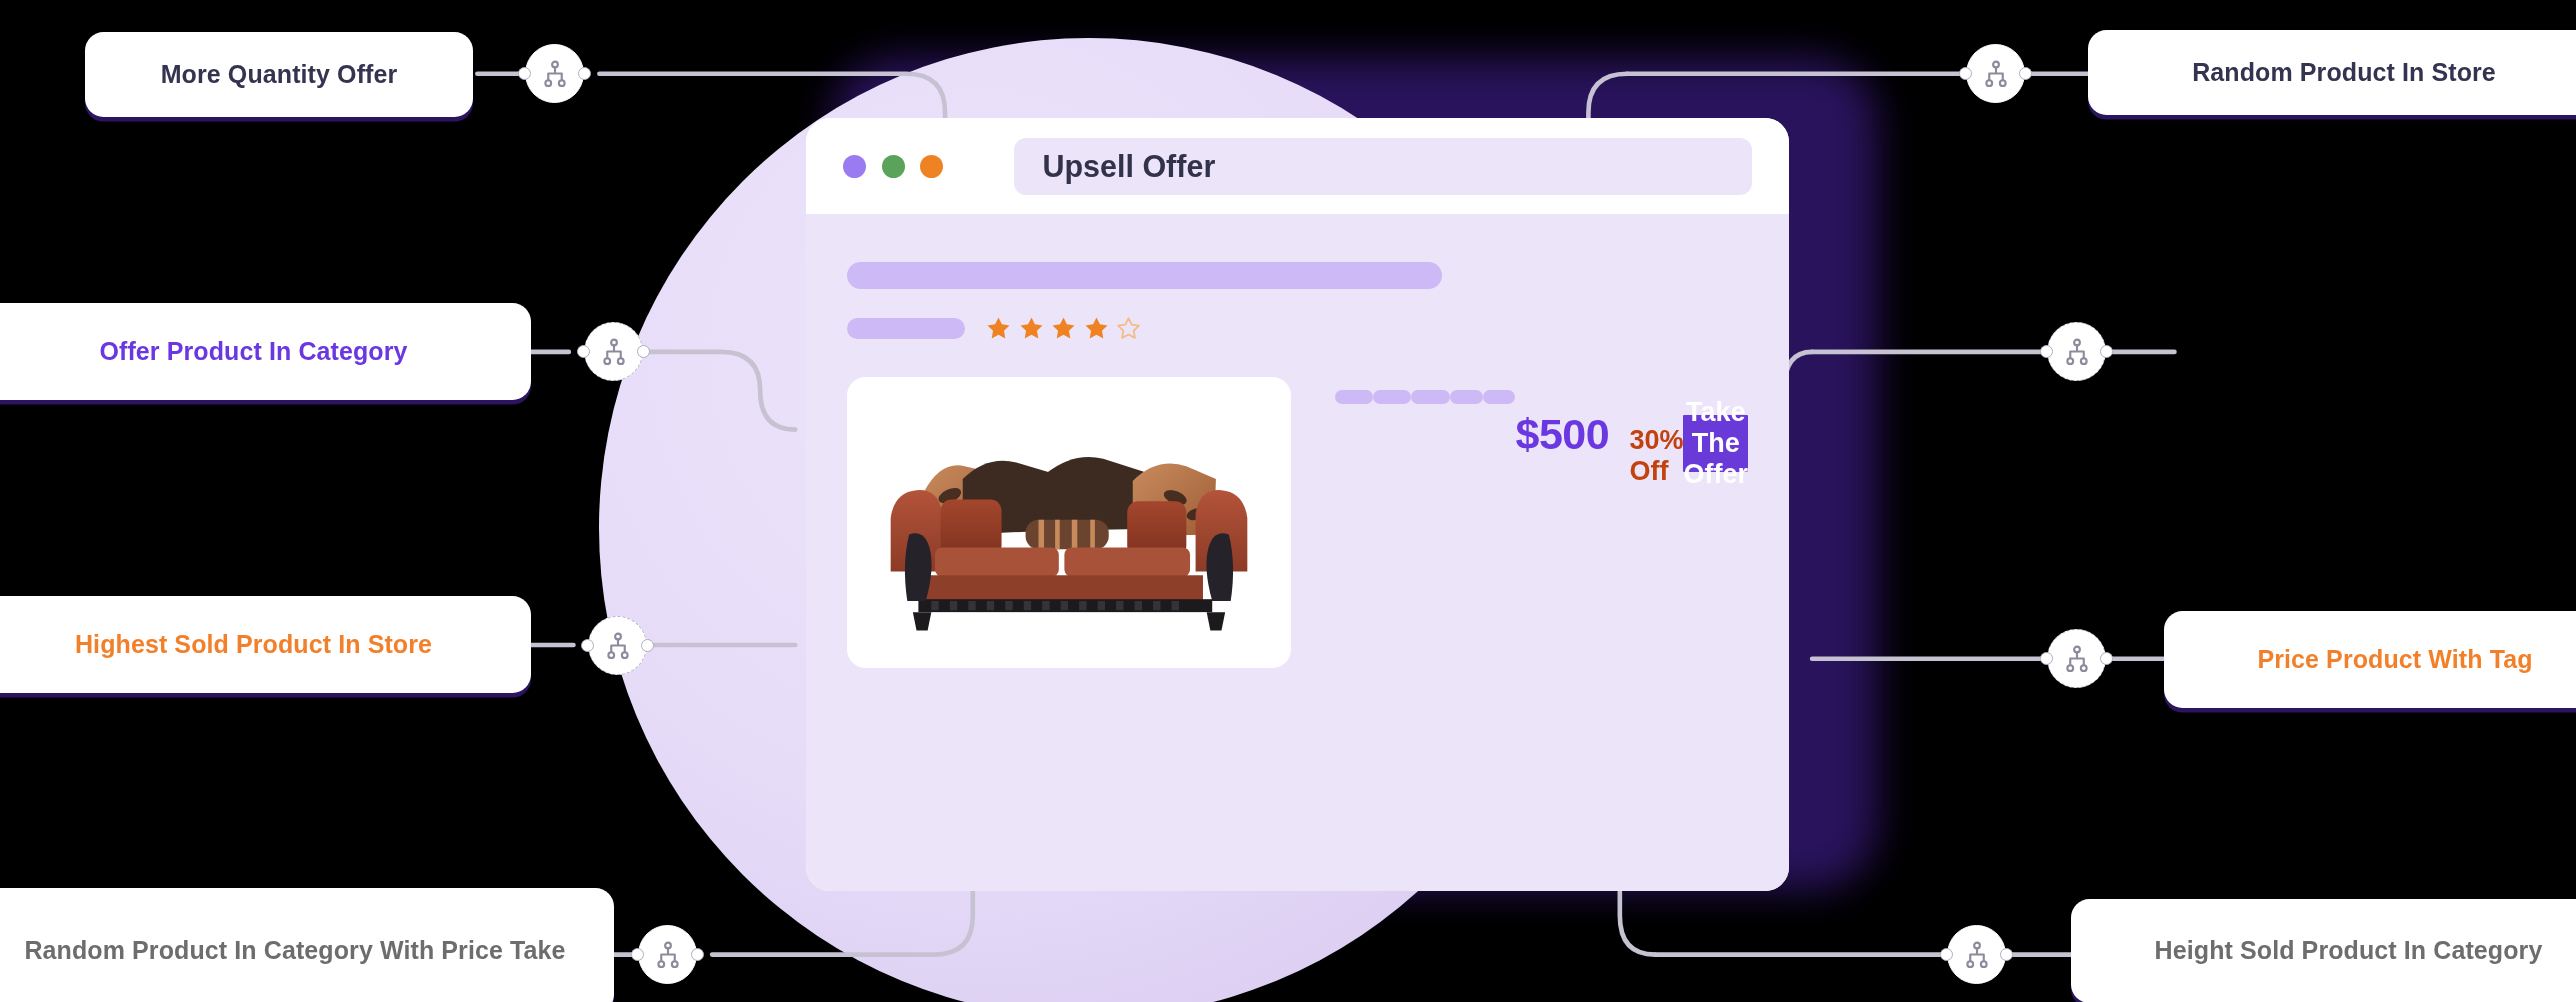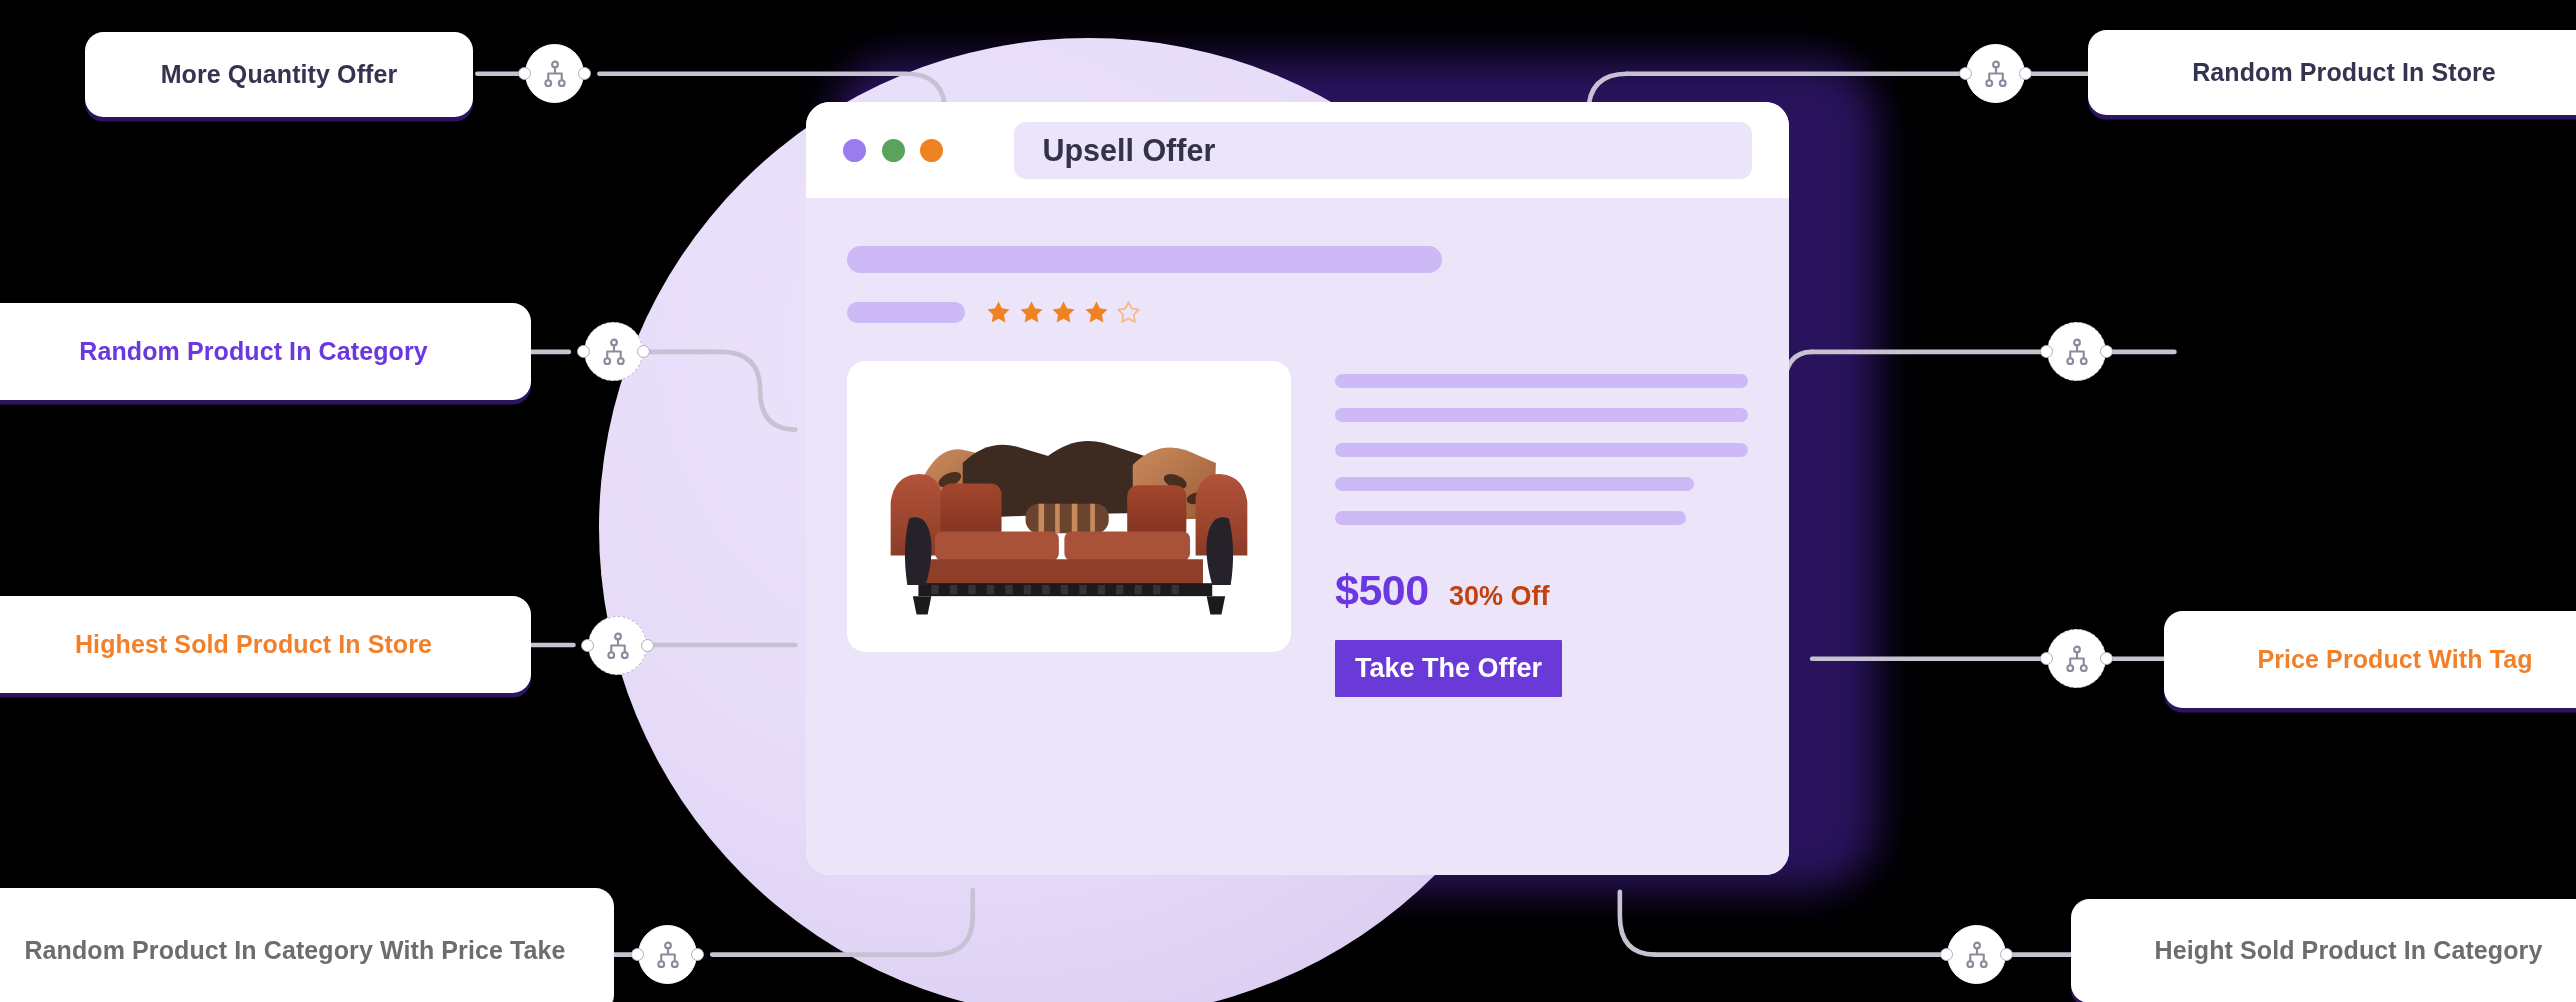--- a/index.html
+++ b/index.html
@@ -66,21 +66,21 @@
     letter-spacing: 0.1px;
   }
   .c-navy   { color: #343350; }
   .c-purple { color: #6a37e0; }
   .c-orange { color: #f2802a; }
   .c-gray   { color: #6d6d6d; }
 
   
   .browser {
     position: absolute;
-    left: 806px; top: 81px;
+    left: 806px; top: 97px;
     width: 983px; height: 773px;
     background: #ffffff;
     border-radius: 24px;
     overflow: hidden;
   }
   .browser-bar {
     height: 96px;
     background: #ffffff;
     display: flex; align-items: center;
     padding: 0 37px;
@@ -116,21 +116,21 @@
   .prod-row { display: flex; gap: 44px; margin-top: 35px; }
   .img-box {
     width: 444px; height: 291px;
     background: #ffffff;
     border-radius: 18.5px;
     display: flex; align-items: center; justify-content: center;
     flex: none;
   }
   .img-box svg { width: 398px; height: 231px; display:block; }
 
-  .detail-col { flex: 1; padding-top: 13px; display: flex; flex-direction: column; }
+  .detail-col { flex: 1; padding-top: 13px; display: flex; flex-direction: row; }
   .line-skel { height: 14px; margin-bottom: 20.3px; }
   .price-row { display: flex; align-items: baseline; gap: 20.3px; margin-top: 20.3px; }
   .price { font-size: 43px; font-weight: 700; color: #6a37e0; letter-spacing: -0.5px; }
   .discount { font-size: 27px; font-weight: 700; color: #c2410c; }
   .cta {
     margin-top: 25px;
     width: 227px; height: 57px;
     background: #6a3ad8;
     border-radius: 1px;
     color: #ffffff;
@@ -178,21 +178,21 @@
       <path d="M1790 1010 H 2104"></path>
       <path d="M1790 1010 Q 1752 1010 1752 968 V 942"></path>
     </g>
   </svg>
 
   <div class="label-card c-navy" style="left:85px; top:11px; width:388px; height:85px;">
     <span>More Quantity Offer</span>
   </div>
 
   <div class="label-card c-purple" style="left:-24px; top:282px; width:555px; height:97px;">
-    <span>Random Product In Category</span>
+    <span>Offer Product In Category</span>
   </div>
 
   <div class="label-card c-orange" style="left:-24px; top:575px; width:555px; height:97px;">
     <span>Highest Sold Product In Store</span>
   </div>
 
   <div class="label-card c-gray" style="left:-24px; top:867px; width:638px; height:125px;">
     <span>Random Product In Category With Price Take</span>
   </div>
 

